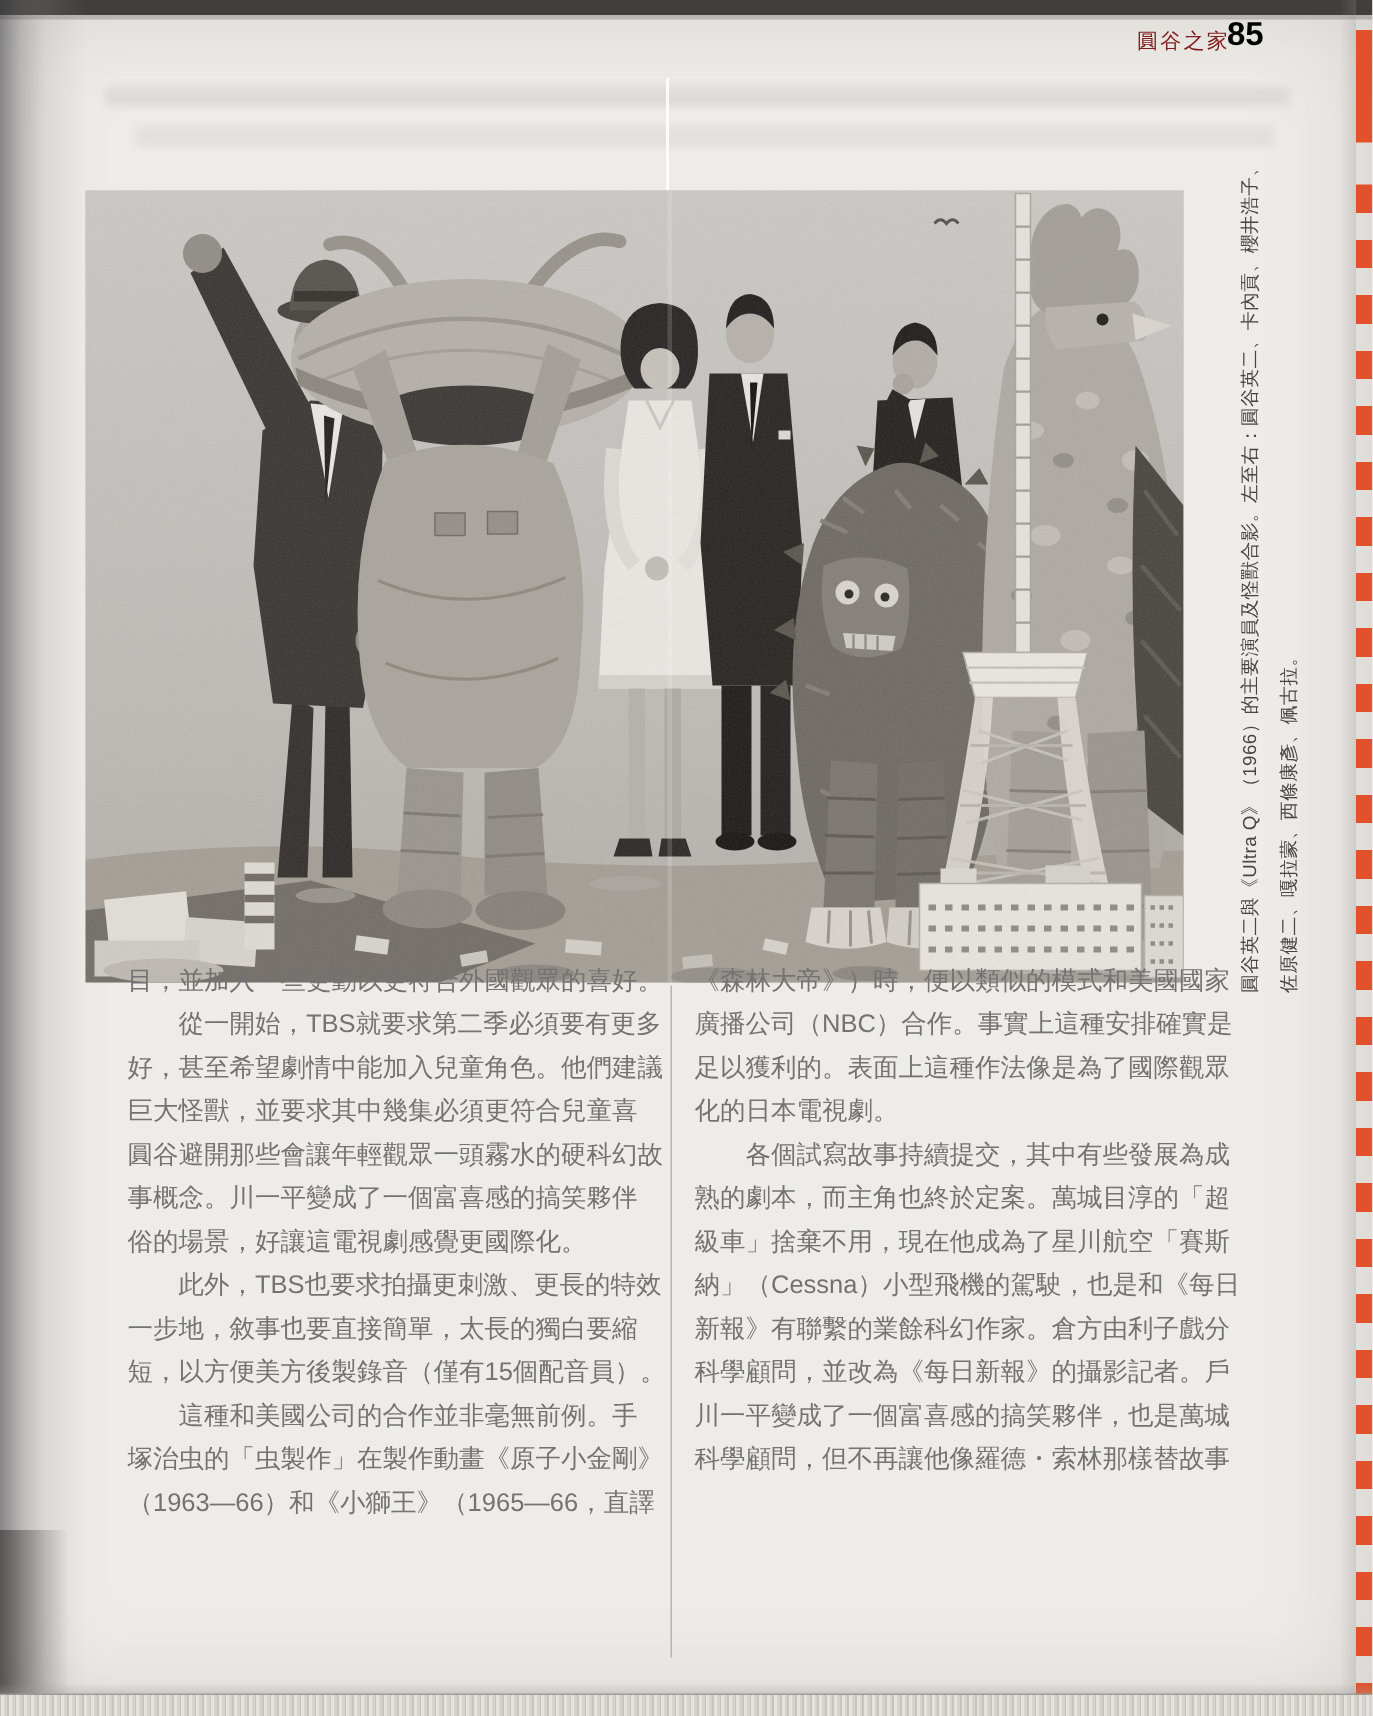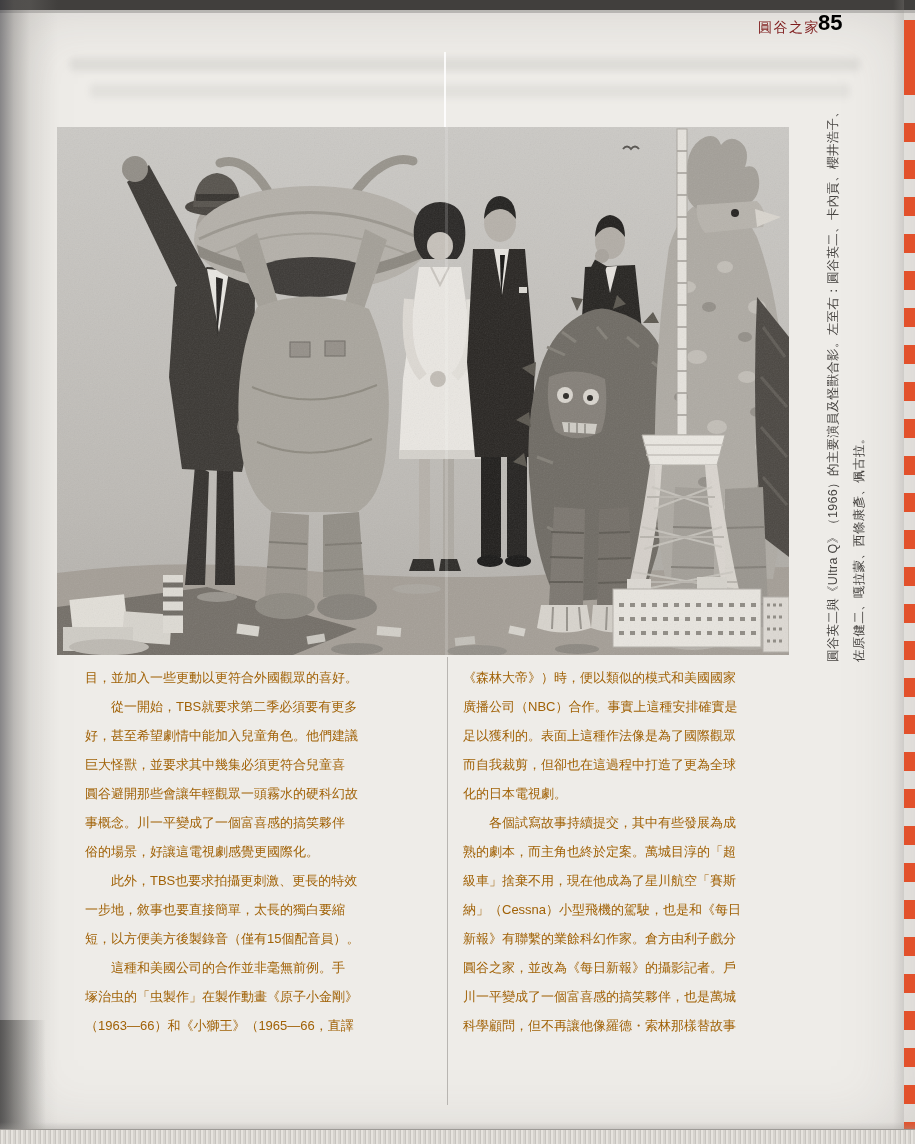--- a/index.html
+++ b/index.html
@@ -24,21 +24,21 @@
   .header-pagenum{position:absolute;left:818px;top:10px;font-size:22px;font-weight:bold;color:#000000;}
   .photo-frame{position:absolute;left:57px;top:127px;width:732px;height:528px;background:#bdbab5;}
   .photo-frame svg{display:block;}
   
   .caption-wrap{position:absolute;left:820px;top:128px;width:54px;height:534px;}
   .caption-inner{
     position:absolute;left:0;top:534px;width:534px;height:54px;
     transform:rotate(-90deg);transform-origin:0 0;
     font-size:12.5px;line-height:26px;color:#474441;letter-spacing:.3px;white-space:nowrap;}
   .caption-line{height:26px;}
-  .text-col{position:absolute;top:663px;width:370px;font-size:13px;line-height:29px;color:#a16207;}
+  .text-col{position:absolute;top:639px;width:370px;font-size:17px;line-height:29px;color:#737373;}
   .text-col .text-line{white-space:nowrap;letter-spacing:0;}
   .text-col-left{left:85px;}
   .text-col-right{left:463px;}
   .red-dash-long{position:absolute;left:904px;top:20px;width:11px;height:75px;}
   .red-dash-repeat{position:absolute;left:904px;top:123px;width:11px;height:1007px;}
   .right-edge-soft{position:absolute;left:893px;top:0;width:11px;height:1144px;
     background:linear-gradient(90deg,rgba(150,147,143,0) ,rgba(150,147,143,0.25));}
   .bottom-strip{position:absolute;left:0;top:1129px;width:915px;height:15px;
     border-top:1px solid #9d9a96;
     background:repeating-linear-gradient(90deg,#c7c4bf 0 1px,#e6e3de 1px 3px,#d6d3ce 3px 5px);}
@@ -292,28 +292,27 @@
       <div class="text-line">一步地，敘事也要直接簡單，太長的獨白要縮</div>
       <div class="text-line">短，以方便美方後製錄音（僅有15個配音員）。</div>
       <div class="text-line">　　這種和美國公司的合作並非毫無前例。手</div>
       <div class="text-line">塚治虫的「虫製作」在製作動畫《原子小金剛》</div>
       <div class="text-line">（1963—66）和《小獅王》（1965—66，直譯</div>
     </div>
   <div class="text-col text-col-right">
       <div class="text-line">《森林大帝》）時，便以類似的模式和美國國家</div>
       <div class="text-line">廣播公司（NBC）合作。事實上這種安排確實是</div>
       <div class="text-line">足以獲利的。表面上這種作法像是為了國際觀眾</div>
-      <div class="text-line">而自我裁剪，但卻也在這過程中打造了更為全球</div>
       <div class="text-line">化的日本電視劇。</div>
       <div class="text-line">　　各個試寫故事持續提交，其中有些發展為成</div>
       <div class="text-line">熟的劇本，而主角也終於定案。萬城目淳的「超</div>
       <div class="text-line">級車」捨棄不用，現在他成為了星川航空「賽斯</div>
       <div class="text-line">納」（Cessna）小型飛機的駕駛，也是和《每日</div>
       <div class="text-line">新報》有聯繫的業餘科幻作家。倉方由利子戲分</div>
-      <div class="text-line">圓谷之家，並改為《每日新報》的攝影記者。戶</div>
+      <div class="text-line">科學顧問，並改為《每日新報》的攝影記者。戶</div>
       <div class="text-line">川一平變成了一個富喜感的搞笑夥伴，也是萬城</div>
       <div class="text-line">科學顧問，但不再讓他像羅德・索林那樣替故事</div>
     </div>
 
   <div class="red-dash-long" style="background: rgb(226, 81, 43);"></div>
   <div class="red-dash-repeat" style="background: repeating-linear-gradient(rgb(226, 81, 43) 0px, rgb(226, 81, 43) 19px, transparent 19px, transparent 37px);"></div>
   <div class="right-edge-soft"></div>
 
   <div class="bottom-strip-shade"></div>
   <div class="bottom-strip"></div>

